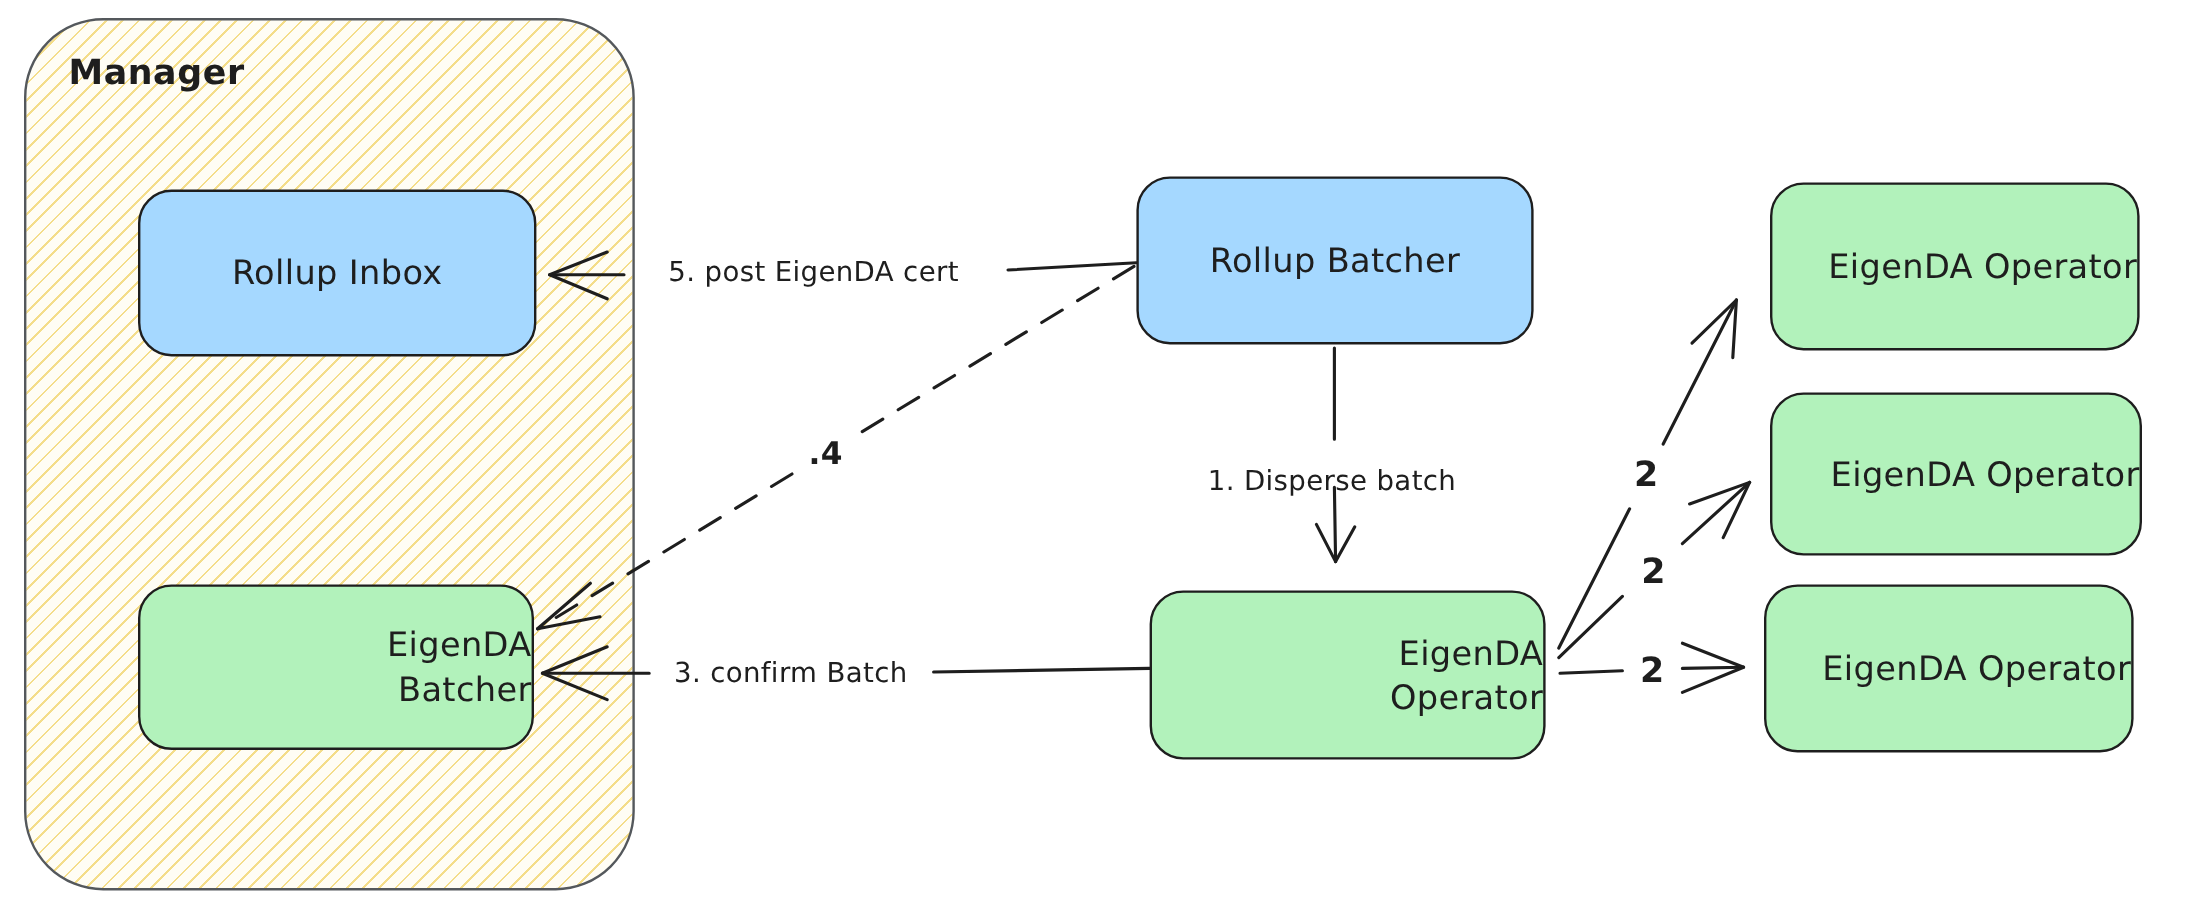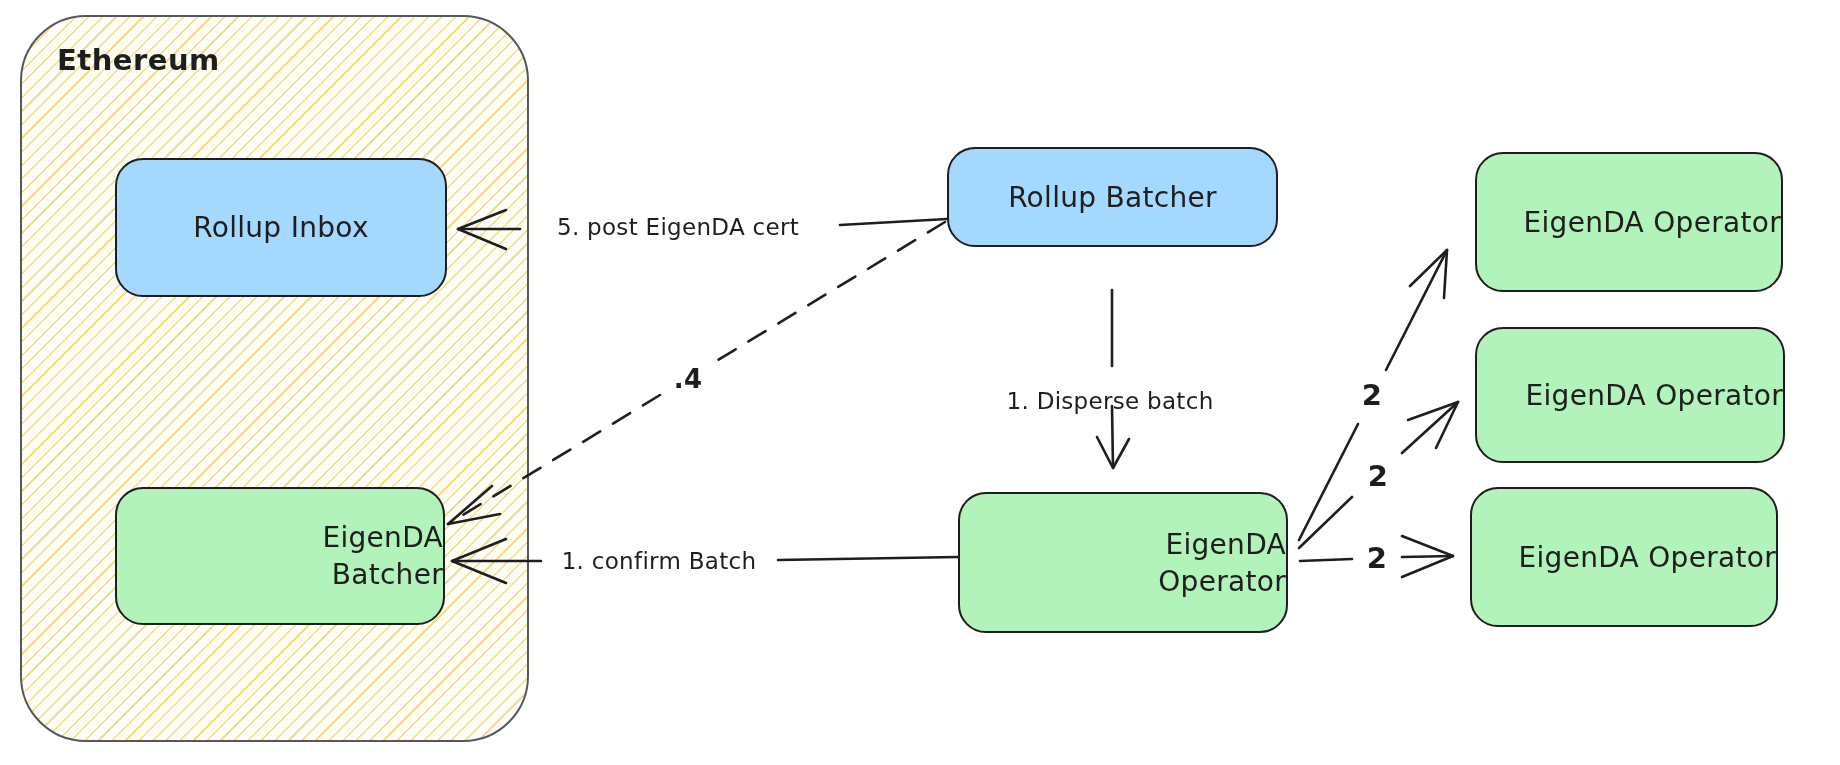--- a/index.html
+++ b/index.html
@@ -82,21 +82,21 @@
     font-size: 29px;
     font-weight: 600;
   }
 </style>
 </head>
 <body>
 
 <div class="canvas">
 
   <div class="group-box"></div>
-  <div class="group-label">Ethereum</div>
+  <div class="group-label">Manager</div>
 
   <svg class="edges" viewBox="0 0 1840 765">
 
     <g>
       <path d="M947,219 L840,225 M520,229 L458,229"></path>
       <path d="M458,229 L506,210 M458,229 L506,249"></path>
     </g>
 
     <g>
       <path class="dashed" d="M945,222 L718,360 M660,395 L448,524"></path>
@@ -131,21 +131,21 @@
 
   <div class="node blue" style="left:115px; top:158px; width:332px; height:139px;">
     <span>Rollup Inbox</span>
   </div>
 
   <div class="node green" style="left:115px; top:487px; width:330px; height:138px;">
     <span>EigenDA</span>
     <span>Batcher</span>
   </div>
 
-  <div class="node blue" style="left:947px; top:147px; width:331px; height:100px;">
+  <div class="node blue" style="left:947px; top:147px; width:331px; height:140px;">
     <span>Rollup Batcher</span>
   </div>
 
   <div class="node green" style="left:958px; top:492px; width:330px; height:141px;">
     <span>EigenDA</span>
     <span>Operator</span>
   </div>
 
   <div class="node green" style="left:1475px; top:152px; width:308px; height:140px;">
     <span>EigenDA Operator</span>
@@ -158,21 +158,21 @@
   <div class="node green" style="left:1470px; top:487px; width:308px; height:140px;">
     <span>EigenDA Operator</span>
   </div>
 
   <div class="edge-label" style="left:678px; top:227px;">5. post EigenDA cert</div>
 
   <div class="edge-label num" style="left:688px; top:379px; font-size:26px;">.4</div>
 
   <div class="edge-label" style="left:1110px; top:389px;margin-top:12px;">1. Disperse batch</div>
 
-  <div class="edge-label" style="left:659px; top:561px;">1. confirm Batch</div>
+  <div class="edge-label" style="left:659px; top:561px;">3. confirm Batch</div>
 
   <div class="edge-label num" style="left:1372px; top:395px;">2</div>
 
   <div class="edge-label num" style="left:1378px; top:476px;">2</div>
 
   <div class="edge-label num" style="left:1377px; top:558px;">2</div>
 
 </div>
 
 </body></html>

